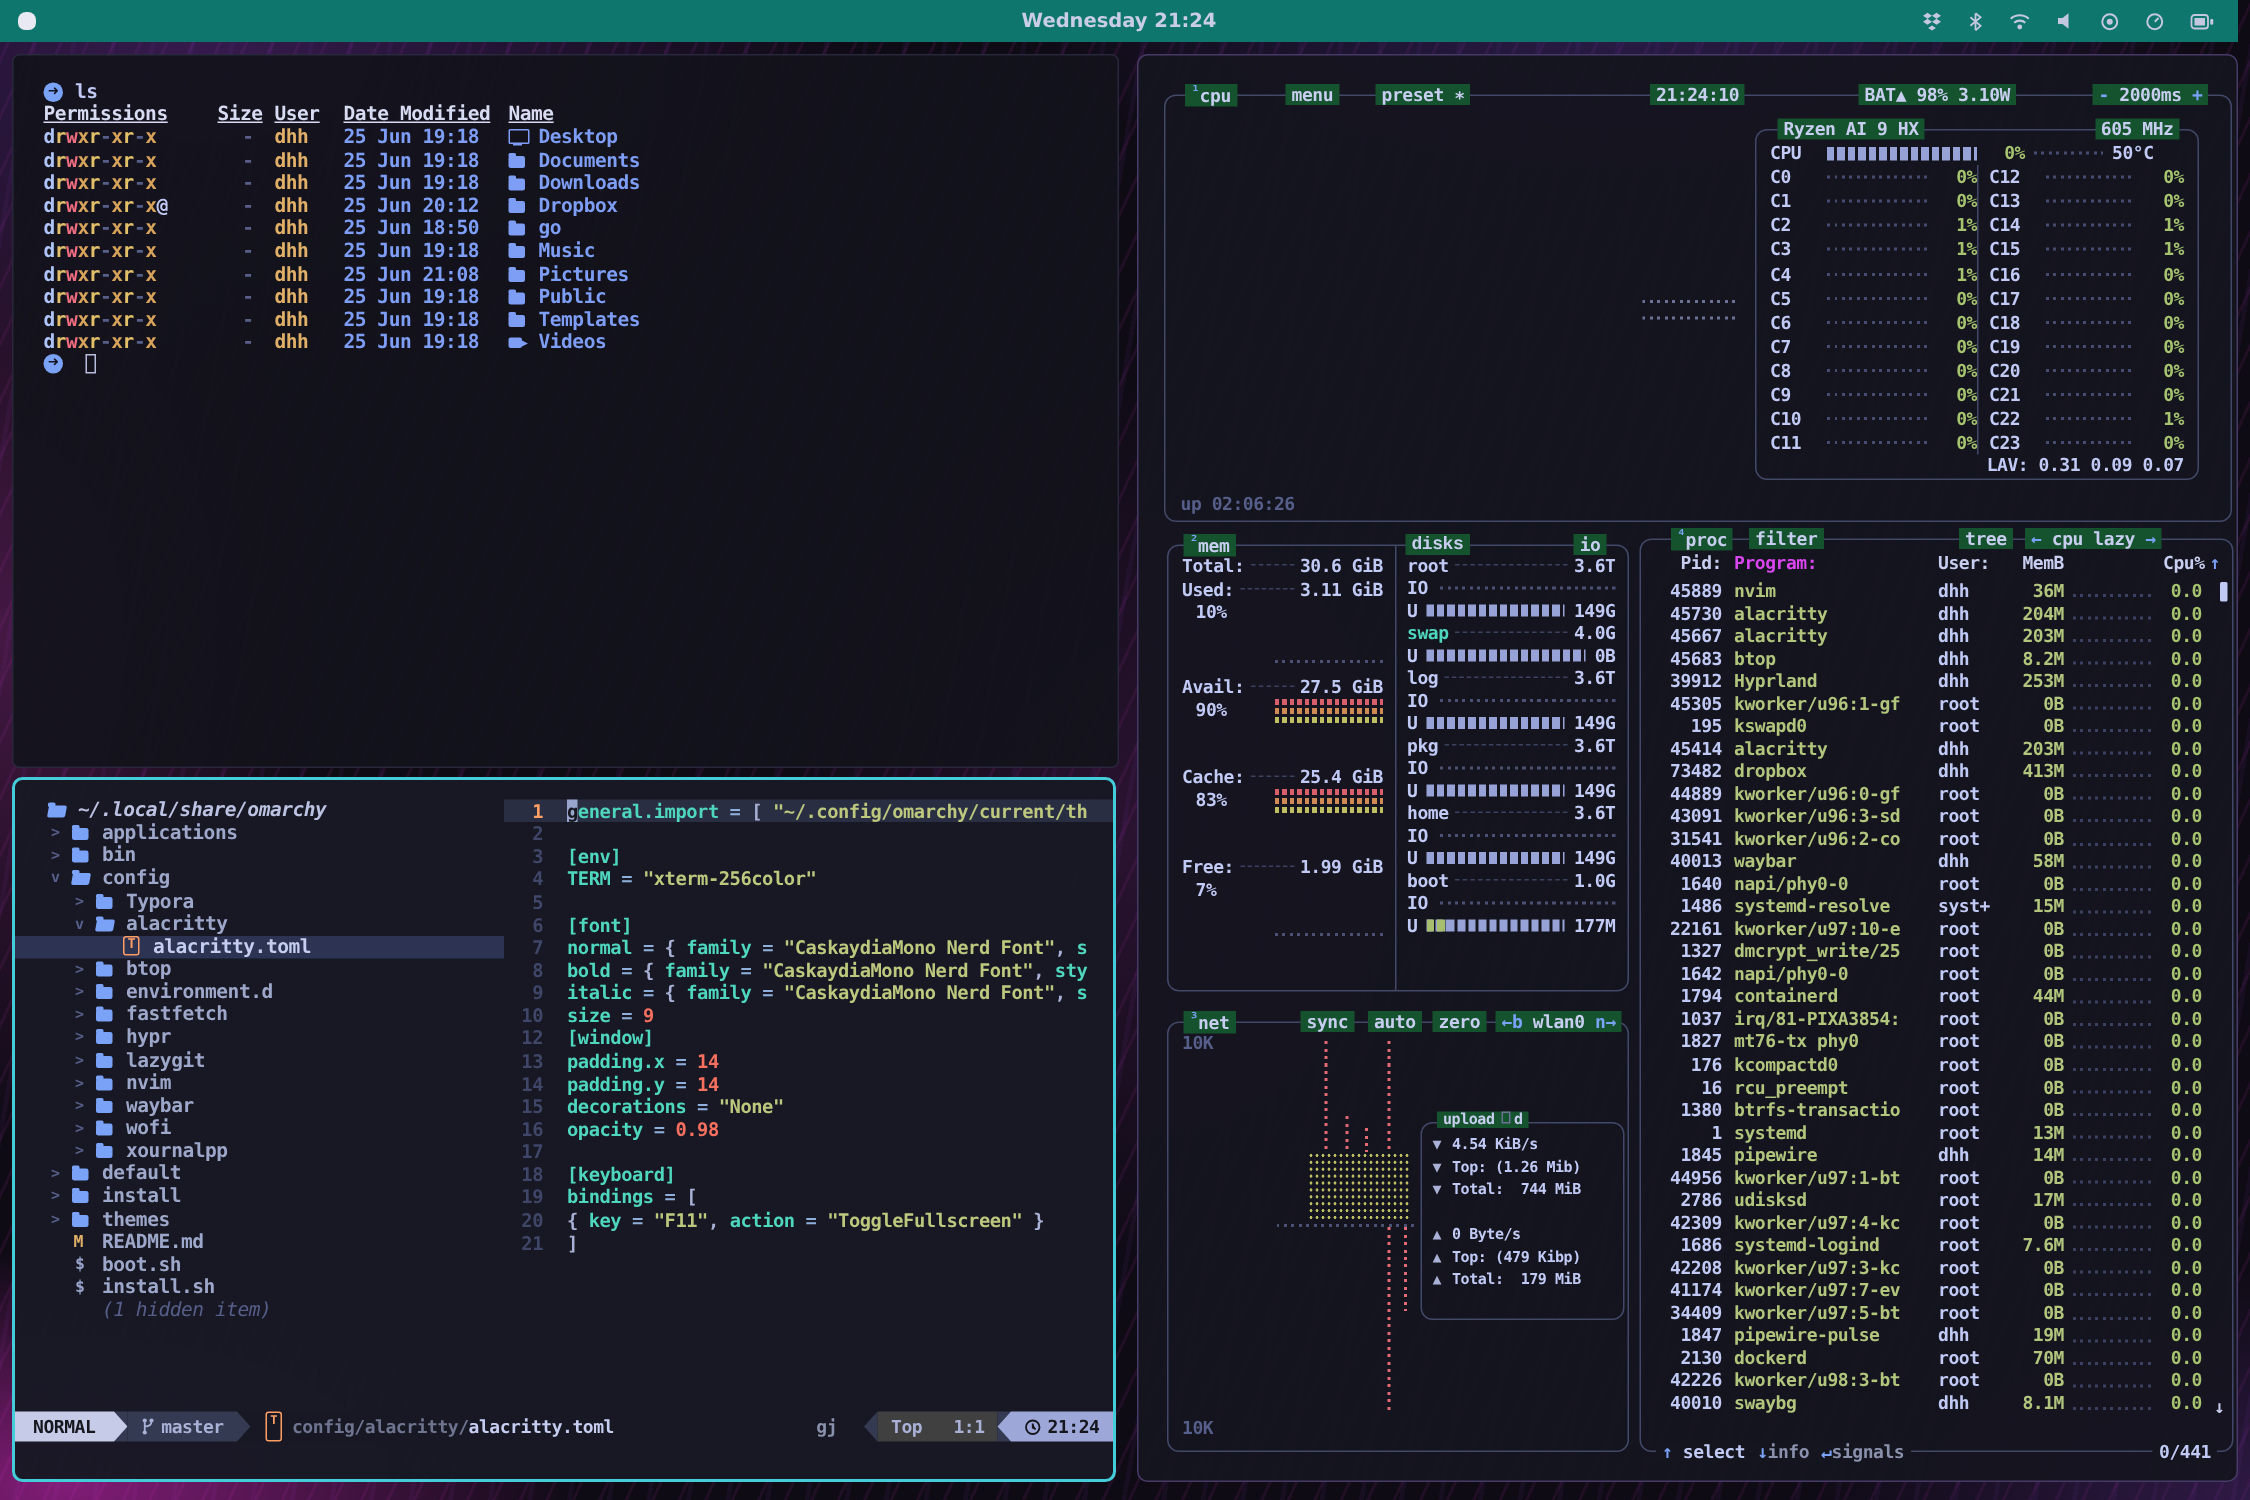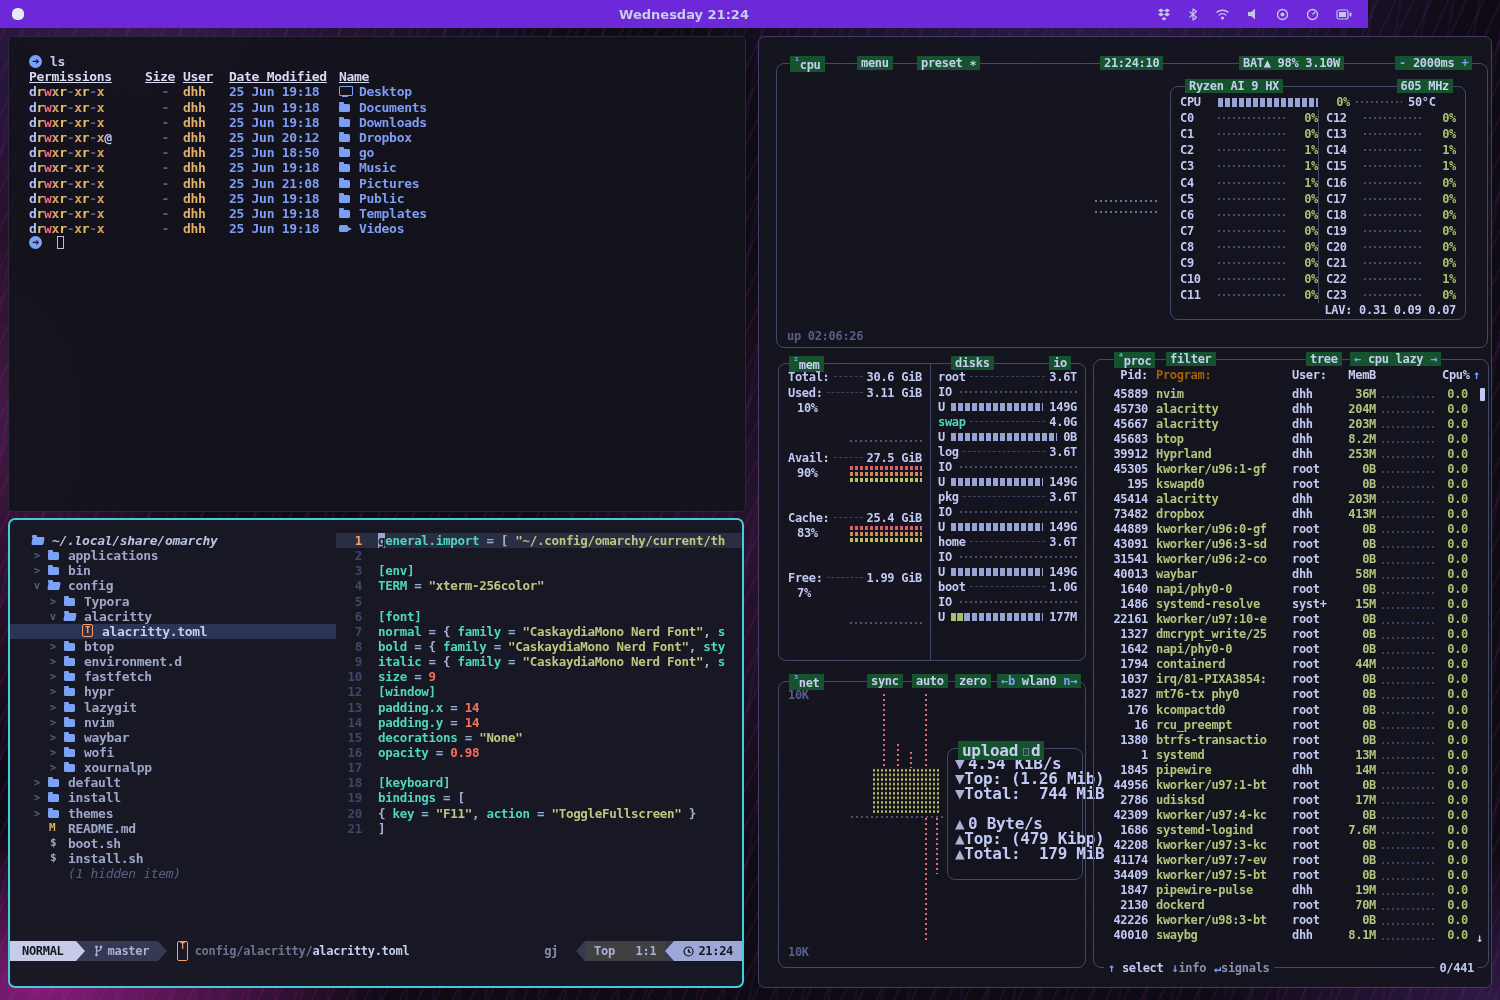--- a/index.html
+++ b/index.html
@@ -11,21 +11,21 @@
       radial-gradient(520px 240px at 3% 99%, rgba(255,47,226,.48), transparent 65%),
       radial-gradient(300px 480px at 0% 42%, rgba(221,62,201,.26), transparent 70%),
       radial-gradient(620px 300px at 9% 4%, rgba(128,58,188,.34), transparent 70%),
       radial-gradient(560px 220px at 72% 0%, rgba(108,70,198,.32), transparent 70%),
       radial-gradient(420px 220px at 100% 100%, rgba(120,58,180,.30), transparent 70%),
       radial-gradient(340px 420px at 51% 55%, rgba(190,60,200,.16), transparent 70%),
       repeating-linear-gradient(115deg, rgba(180,45,175,.10) 0 2px, transparent 2px 16px),
       repeating-linear-gradient(100deg, rgba(140,60,200,.07) 0 3px, transparent 3px 26px),
       #0f0b15;}
   
-  .topbar{position:absolute;left:0;top:0;width:1368px;height:28px;background:#6d28d9;
+  .topbar{position:absolute;left:0;top:0;width:1492px;height:28px;background:#0f766e;
     display:flex;align-items:center;color:#c3c8e0;font-family:"DejaVu Sans",sans-serif;}
   .tb-logo{width:12px;height:12px;background:#e8e9f2;border-radius:45% 45% 40% 40%;margin-left:12px;}
   .tb-clock{position:absolute;left:0;right:0;text-align:center;font-size:13px;font-weight:700;color:#c9cee6;}
   .tb-tray{margin-left:auto;display:flex;gap:17px;align-items:center;margin-right:16px;z-index:2;}
   .tb-tray svg{display:block;}
   
   .window{position:absolute;border-radius:5px;}
   .term1{left:8px;top:36px;width:738px;height:476px;background:rgba(19,19,28,.94);
     border:1px solid rgba(80,80,120,.35);}
   .nvimw{left:8px;top:518px;width:736px;height:470px;background:rgba(24,25,36,.97);
@@ -141,21 +141,21 @@
   .dentry[data-bar="green"] .dbar{background:
       repeating-linear-gradient(90deg,#a6be6d 0 5px,transparent 5px 7px) 0 0/13px 100% no-repeat,
       repeating-linear-gradient(90deg,#97a3d6 0 5px,transparent 5px 7px) 14px 0;}
   
   .net-box{left:19px;top:644px;width:308px;height:287px;}
   .scale{position:absolute;color:#565f89;}
   .vdots{position:absolute;width:2px;background:repeating-linear-gradient(180deg,#e26a75 0 2px,transparent 2px 5px);}
   .yband{position:absolute;left:93px;top:86px;width:68px;height:46px;
     background-image:radial-gradient(#bebe62 .9px,transparent 1.1px);background-size:4px 4.6px;}
   .hline{position:absolute;left:72px;top:134px;width:94px;height:2px;background:repeating-linear-gradient(90deg,#4a5173 0 2px,transparent 2px 5px);}
-  .netstats{position:absolute;left:168px;top:66px;width:136px;height:132px;border:1px solid #414868;border-radius:8px;padding:7px 12px 0 7px;font-size:16px;}
+  .netstats{position:absolute;left:168px;top:66px;width:136px;height:132px;border:1px solid #414868;border-radius:8px;padding:7px 12px 0 7px;font-size:10px;}
   .nsrow{display:flex;align-items:center;height:15px;white-space:pre;}
   .nsrow .ar{width:13px;color:#a9b1d6;}
   .ns-gap{height:15px;}
   .hkbox{display:inline-block;width:6px;height:8px;border:1px solid #6b7394;margin:0 2px 0 5px;}
   
   .proc-box{left:334px;top:322px;width:396px;height:609px;}
   .phead{position:absolute;left:8px;right:8px;top:8px;display:flex;white-space:pre;color:#c8cef0;}
   .plist{position:absolute;left:8px;right:8px;top:26px;}
   .pr{display:flex;align-items:center;height:15.06px;white-space:pre;}
   .p-pid{width:46px;text-align:right;flex:none;}
@@ -764,21 +764,21 @@
               </div>
             </div>
         </div>
         <div class="lav">LAV: 0.31 0.09 0.07</div>
       </div>
       <div class="uptime">up 02:06:26</div>
     </div>
 
     <div class="bbox mem-box">
       <span class="blabel" style="left:10px;"><span class="sup">²</span><span>mem</span></span>
-      <span class="blabel" style="left:172px;">disks</span>
+      <span class="blabel" style="left:158px;font-family:Liberation Mono, monospace;">disks</span>
       <span class="blabel" style="right:14px;">io</span>
 
       <div class="mem-pane">
         <div class="mrow" style="top:5px;"><span class="lb">Total:</span><span class="dashfill"></span><span>30.6 GiB</span></div>
         <div class="mrow" style="top:21px;"><span class="lb">Used:</span><span class="dashfill"></span><span>3.11 GiB</span></div>
         <div class="mpct" style="top:37px;">10%</div>
         <div class="dotsline" style="top:76px;"></div>
         <div class="mrow" style="top:86px;"><span class="lb">Avail:</span><span class="dashfill"></span><span>27.5 GiB</span></div>
         <div class="mpct" style="top:102px;">90%</div>
         <div class="mgraph" style="top:102px;">
@@ -870,21 +870,21 @@
     </div>
 
     <div class="bbox proc-box">
       <span class="blabel" style="left:20px;"><span class="sup">⁴</span><span>proc</span></span>
       <span class="blabel" style="left:72px;">filter</span>
       <span class="blabel" style="left:212px;">tree</span>
       <span class="blabel" style="left:256px;"><span class="hk">←</span> <span>cpu lazy</span> <span class="hk">→</span></span>
 
       <div class="phead">
         <span class="p-pid">Pid:</span>
-        <span class="p-prog" style="color:#a16207;margin-left:8px;">Program:</span>
+        <span class="p-prog" style="color:#d946ef;margin-left:8px;">Program:</span>
         <span class="p-user">User:</span>
         <span class="p-mem" style="color:#c8cef0;">MemB</span>
         <span class="p-dots" style="background:none;"></span>
         <span class="p-cpu" style="color:#c8cef0;">Cpu%</span>
         <span class="p-gut blue" style="text-align:right;">↑</span>
       </div>
       <div class="pscroll"></div>
       <div class="plist">
 
           <div class="pr">

